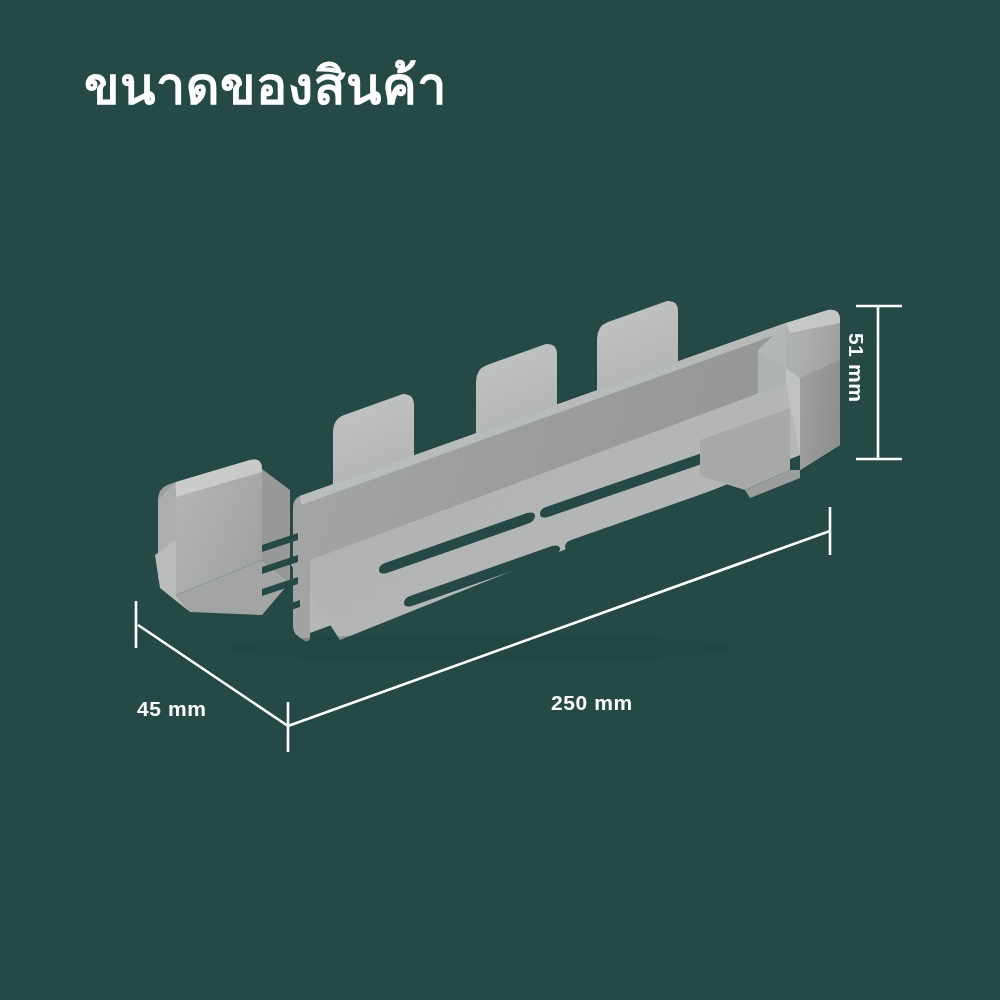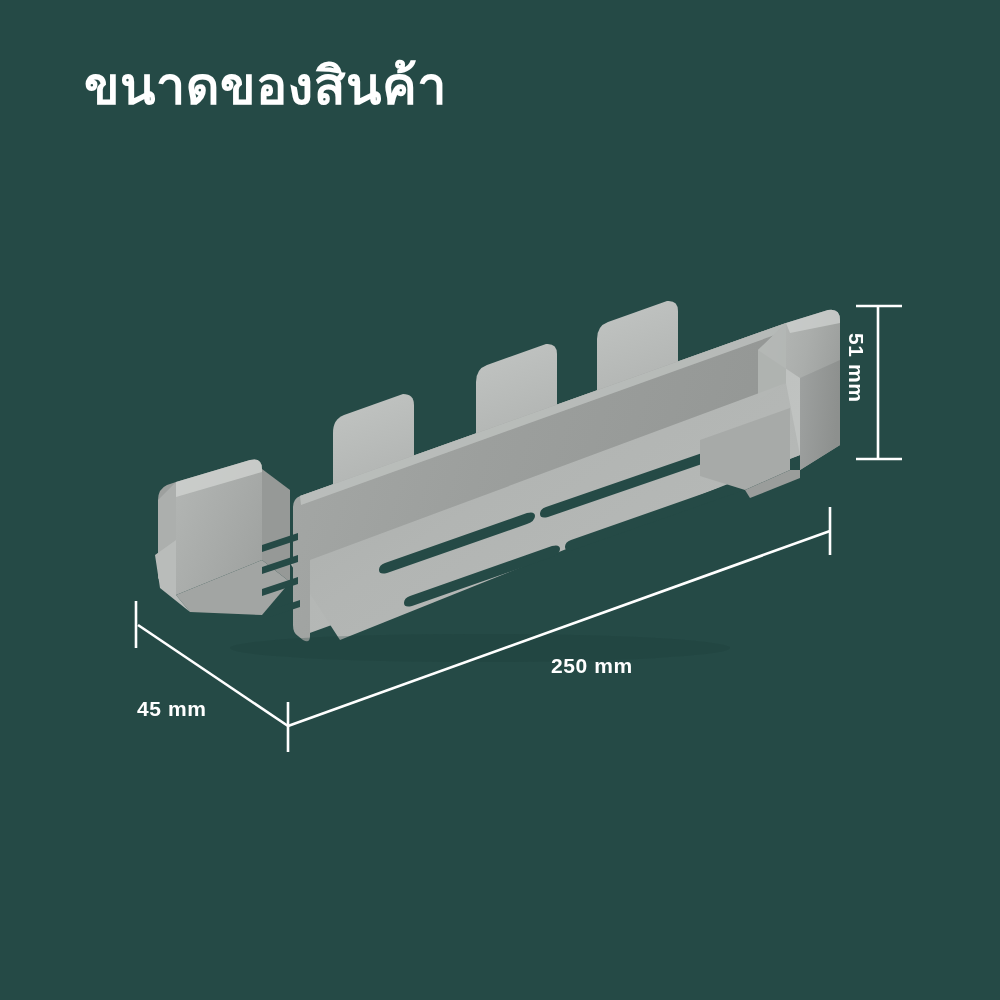--- a/index.html
+++ b/index.html
@@ -38,21 +38,21 @@
     height: 1000px;
   }
   .dim-label {
     position: absolute;
     color: #ffffff;
     font-size: 21px;
     font-weight: 700;
     letter-spacing: 0.6px;
     white-space: nowrap;
   }
-  #label-length { left: 551px; top: 654px; }
+  #label-length { left: 551px; top: 691px; }
   #label-depth  { left: 137px; top: 697px; }
   #label-height {
     left: 868px;
     top: 333px;
     transform: rotate(90deg);
     transform-origin: left top;
   }
 </style>
 </head>
 <body>

